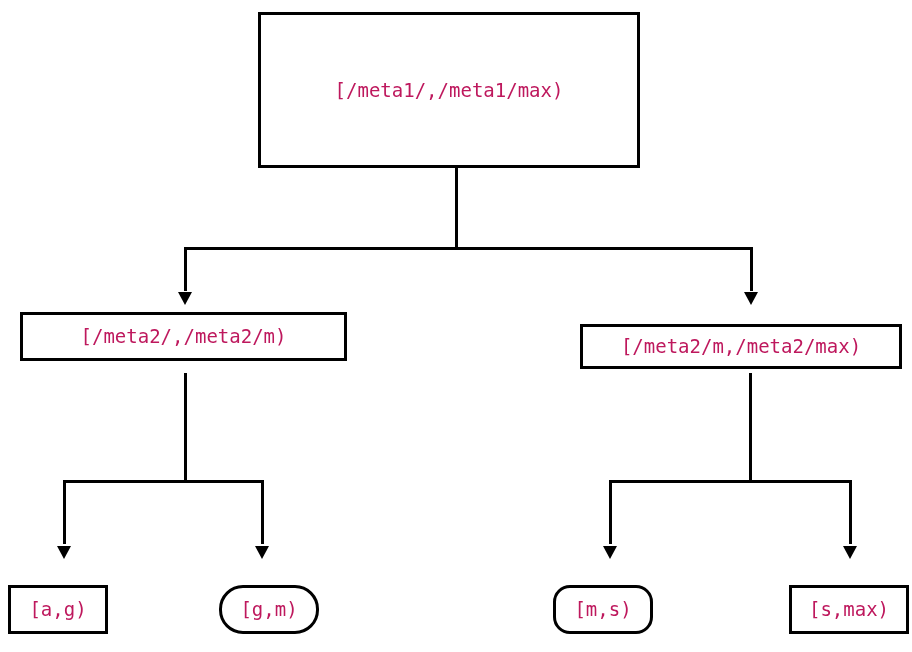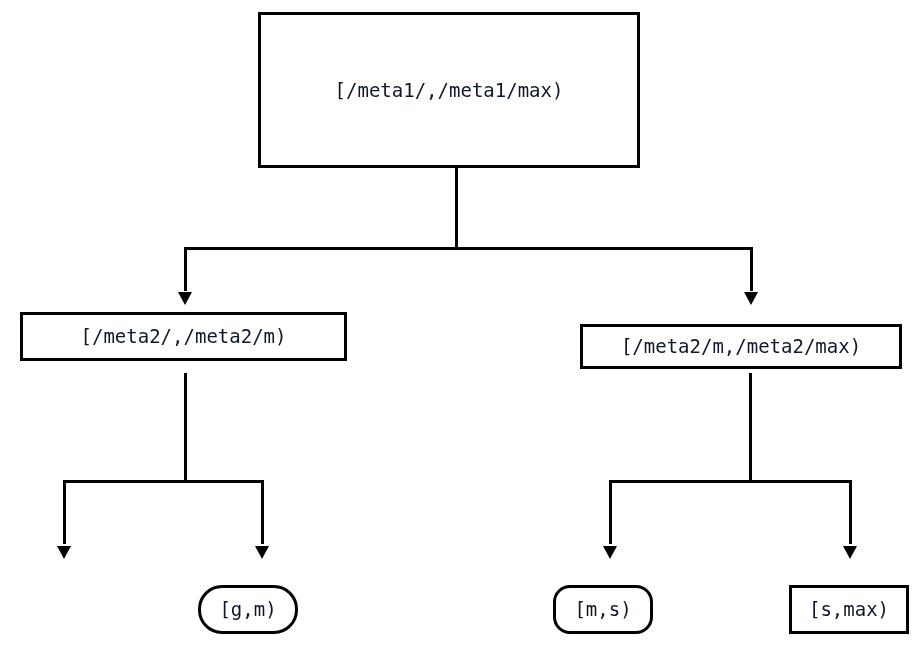--- a/index.html
+++ b/index.html
@@ -18,21 +18,21 @@
   }
   
   .node {
     position: absolute;
     box-sizing: border-box;
     border: 3px solid #000000;
     background: #ffffff;
     display: flex;
     align-items: center;
     justify-content: center;
-    color: #0f172a;
+    color: #be185d;
     font-size: 19px;
     line-height: 1;
     letter-spacing: 0px;
     white-space: pre;
   }
   .node-label {
     display: block;
     white-space: pre;
   }
   
@@ -93,22 +93,25 @@
 
   <div class="edge-v" style="left:749px; top:373px; height:110px;"></div>
   <div class="edge-h" style="left:609px; top:480px; width:243px;"></div>
 
   <div class="edge-v" style="left:609px; top:480px; height:64px;"></div>
   <div class="arrowhead" style="left:603px; top:546px;"></div>
 
   <div class="edge-v" style="left:849px; top:480px; height:64px;"></div>
   <div class="arrowhead" style="left:843px; top:546px;"></div>
 
+  <div class="node" style="left:8px; top:585px; width:100px; height:49px;">
+    <span class="node-label">[a,g)</span>
+  </div>
 
-  <div class="node" style="left:198px; top:585px; width:100px; height:49px;border-radius:24px;">
+  <div class="node" style="left:219px; top:585px; width:100px; height:49px;border-radius:24px;">
     <span class="node-label">[g,m)</span>
   </div>
 
   <div class="node" style="left:553px; top:585px; width:100px; height:49px;border-radius:17px;">
     <span class="node-label">[m,s)</span>
   </div>
 
   <div class="node" style="left:777px; top:585px; width:120px; height:49px;margin-left:12px;">
     <span class="node-label">[s,max)</span>
   </div>

